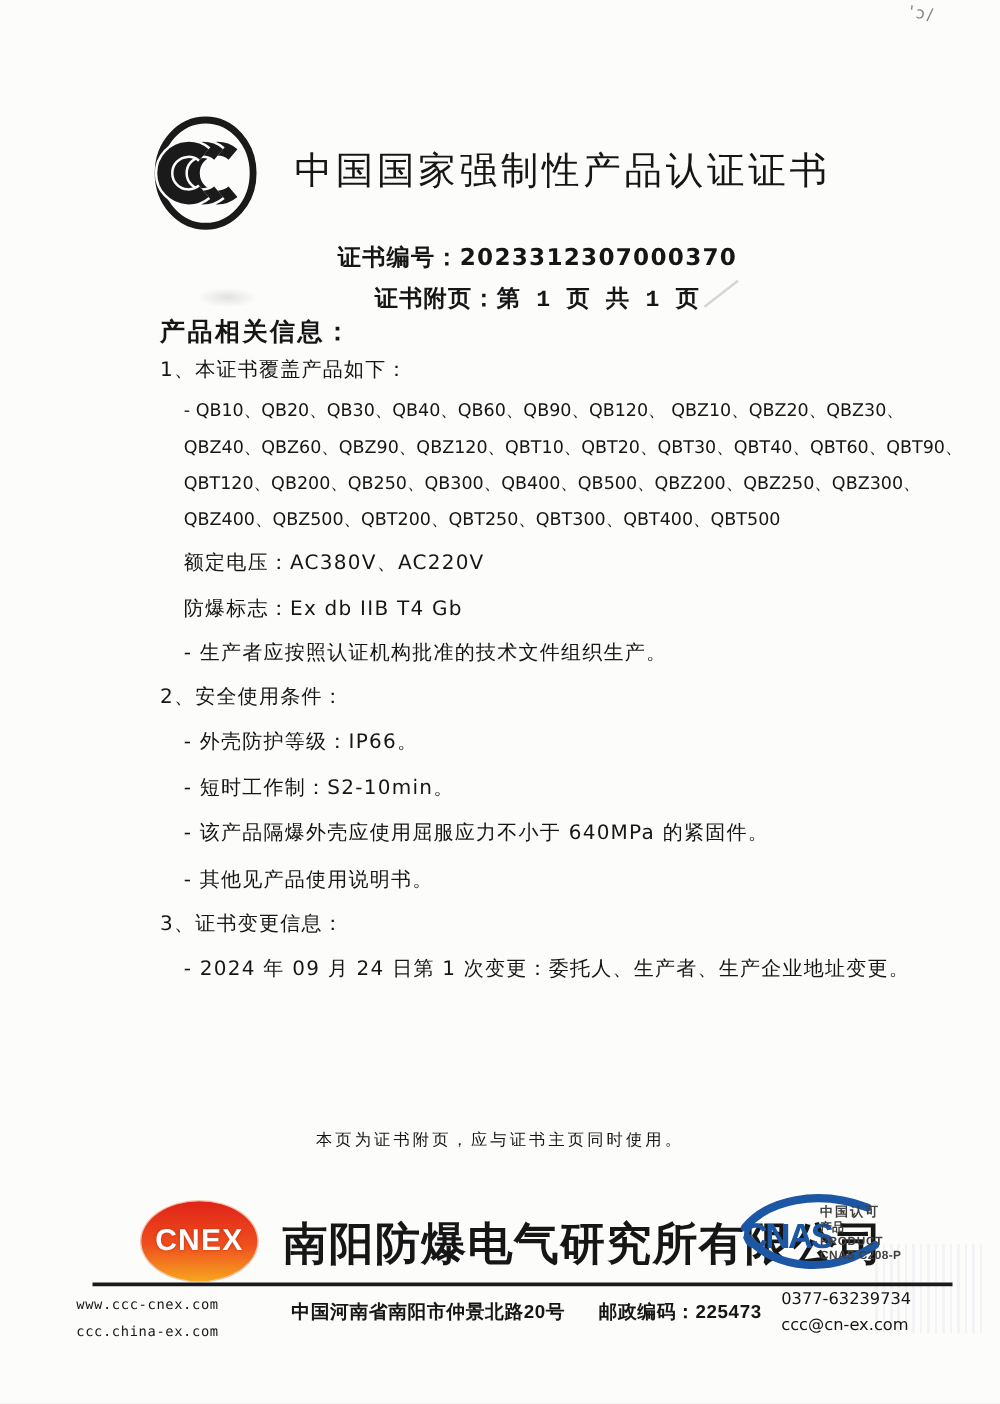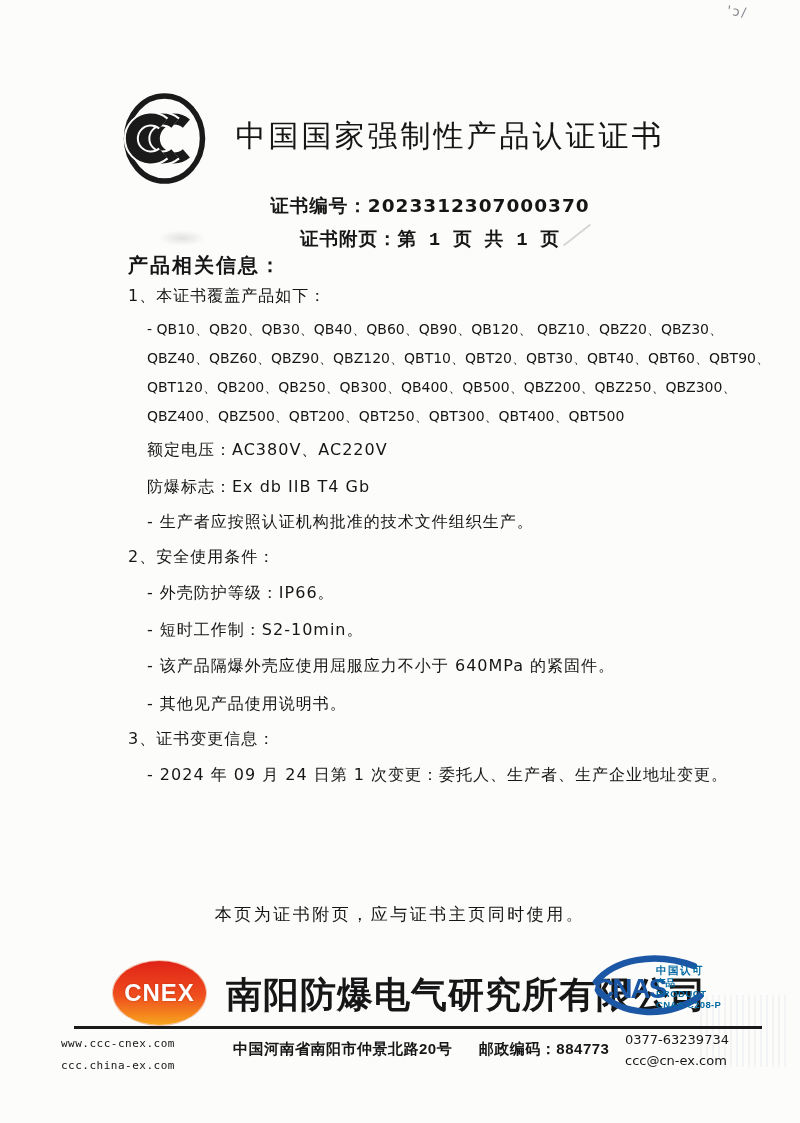--- a/index.html
+++ b/index.html
@@ -22,34 +22,34 @@
   .b-head{font-weight:bold;font-size:20px;letter-spacing:2px;margin-bottom:9px;}
   .line{white-space:nowrap;}
   .i1{margin-left:19px;}
   .models{font-size:14px;letter-spacing:0;}
   .mb8{margin-bottom:8px;}  .mb12{margin-bottom:12px;} .mb13{margin-bottom:13px;}
   .mb14{margin-bottom:14px;} .mb15{margin-bottom:15px;} .mb16{margin-bottom:16px;}
   .mb17{margin-bottom:17px;} .mb0{margin-bottom:0;}
 
   
   .footer-note{position:absolute;left:0;width:800px;top:903px;text-align:center;
-               font-size:17px;letter-spacing:2.5px;}
+               font-size:13px;letter-spacing:2.5px;}
 
   
   .cnex-logo{position:absolute;left:113px;top:961px;width:93px;height:64px;border-radius:50%;
              background:linear-gradient(180deg,#e02318 0%,#ef4f1e 55%,#f7a51e 100%);
              display:flex;align-items:center;justify-content:center;
              box-shadow:0 0 0 1px rgba(220,90,20,.35);}
   .cnex-text{color:#ffffff;font-family:"Liberation Sans",sans-serif;font-weight:bold;
              font-size:24px;letter-spacing:1px;text-shadow:0 0 2px rgba(150,30,10,.55);}
   .company{position:absolute;left:226px;top:971px;font-family:"Liberation Sans",sans-serif;
            font-size:36px;font-weight:600;letter-spacing:1px;white-space:nowrap;}
   .cnas{position:absolute;left:592px;top:954px;width:180px;height:66px;}
   .cnas-svg{position:absolute;left:0;top:0;}
-  .cnas-side{position:absolute;left:64px;top:11px;color:#0369a1;white-space:nowrap;
+  .cnas-side{position:absolute;left:64px;top:11px;color:#404040;white-space:nowrap;
              font-family:"Liberation Sans",sans-serif;}
   .cnas-side .s1{font-size:10.5px;font-weight:bold;letter-spacing:1.5px;line-height:11.5px;}
   .cnas-side .s2{font-size:9.5px;font-weight:bold;line-height:11px;}
   .cnas-side .s3{font-size:9.5px;font-weight:bold;letter-spacing:.5px;line-height:11px;}
   .cnas-side .s4{font-size:9.5px;font-weight:bold;letter-spacing:.3px;line-height:11px;}
 
   
   .divider{position:absolute;left:74px;top:1026px;width:688px;height:3px;background:#1a1a1a;}
   .urls{position:absolute;left:61px;top:1033px;font-family:"DejaVu Sans Mono",monospace;
         font-size:11px;line-height:22px;letter-spacing:.5px;}
@@ -130,20 +130,20 @@
     </div>
   </div>
 
   <div class="divider"></div>
   <div class="urls">
     <div>www.ccc-cnex.com</div>
     <div>ccc.china-ex.com</div>
   </div>
   <div class="address-row">
     <span>中国河南省南阳市仲景北路20号</span>
-    <span class="postcode">邮政编码：884773</span>
+    <span class="postcode">邮政编码：225473</span>
   </div>
   <div class="contact-right">
     <div>0377-63239734</div>
     <div>ccc@cn-ex.com</div>
   </div>
 
 </div>
 
 </body></html>

